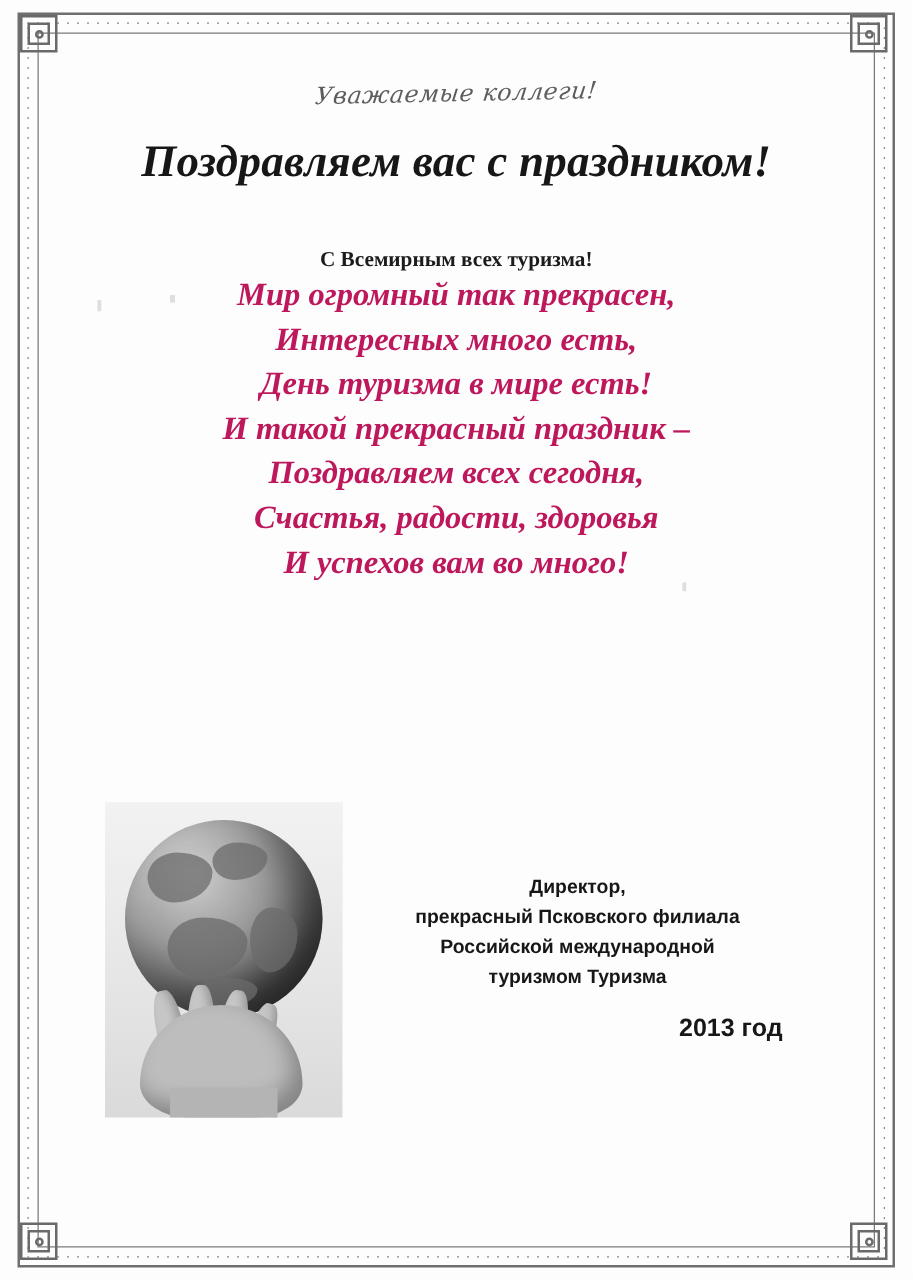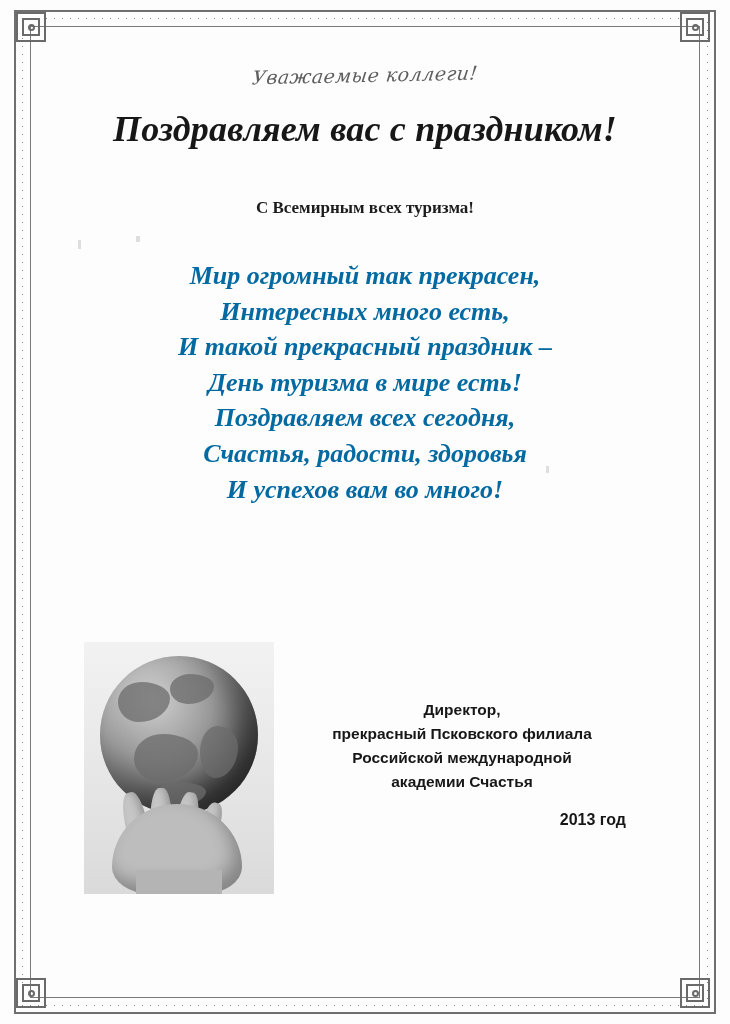--- a/index.html
+++ b/index.html
@@ -116,28 +116,27 @@
   .occasion {
     text-align: center;
     font-family: "Liberation Serif", serif;
     font-weight: bold;
     font-size: 17px;
     color: #1c1c1c;
     margin-top: 48px;
   }
 
   .poem {
-    margin-top: 40px;
     text-align: center;
     font-family: "Liberation Serif", serif;
     font-weight: bold;
     font-style: italic;
     font-size: 26px;
     line-height: 1.37;
-    color: #0369a1;
+    color: #be185d;
   }
   .poem .line { white-space: nowrap; }
 
   
   .photo {
     position: absolute;
     left: 28px;
     top: 594px;
     width: 190px;
     height: 252px;
@@ -212,21 +211,21 @@
     font-family: "Liberation Sans", sans-serif;
     font-weight: bold;
     font-size: 15.5px;
     line-height: 1.55;
     color: #171717;
   }
   .signature .year {
     text-align: right;
     padding-right: 26px;
     margin-top: 14px;
-    font-size: 16px;
+    font-size: 20px;
   }
 
   
   .speck {
     position: absolute;
     background: #c9c9c9;
     opacity: 0.6;
   }
 </style>
 </head>
@@ -271,22 +270,22 @@
 
     <div class="salutation">Уважаемые коллеги!</div>
 
     <div class="headline">Поздравляем вас с праздником!</div>
 
     <div class="occasion">С Всемирным всех туризма!</div>
 
     <div class="poem">
       <div class="line">Мир огромный так прекрасен,</div>
       <div class="line">Интересных много есть,</div>
+      <div class="line">День туризма в мире есть!</div>
       <div class="line">И такой прекрасный праздник –</div>
-      <div class="line">День туризма в мире есть!</div>
       <div class="line">Поздравляем всех сегодня,</div>
       <div class="line">Счастья, радости, здоровья</div>
       <div class="line">И успехов вам во много!</div>
     </div>
 
     <div class="photo">
       <div class="sky"></div>
       <div class="globe">
         <span class="land l1"></span>
         <span class="land l2"></span>
@@ -299,18 +298,18 @@
       <div class="finger f3"></div>
       <div class="finger f4"></div>
       <div class="hand"></div>
       <div class="wrist"></div>
     </div>
 
     <div class="signature">
       <div>Директор,</div>
       <div>прекрасный Псковского филиала</div>
       <div>Российской международной</div>
-      <div>академии Счастья</div>
+      <div>туризмом Туризма</div>
       <div class="year">2013 год</div>
     </div>
 
   </div>
 </div>
 
 </body></html>

